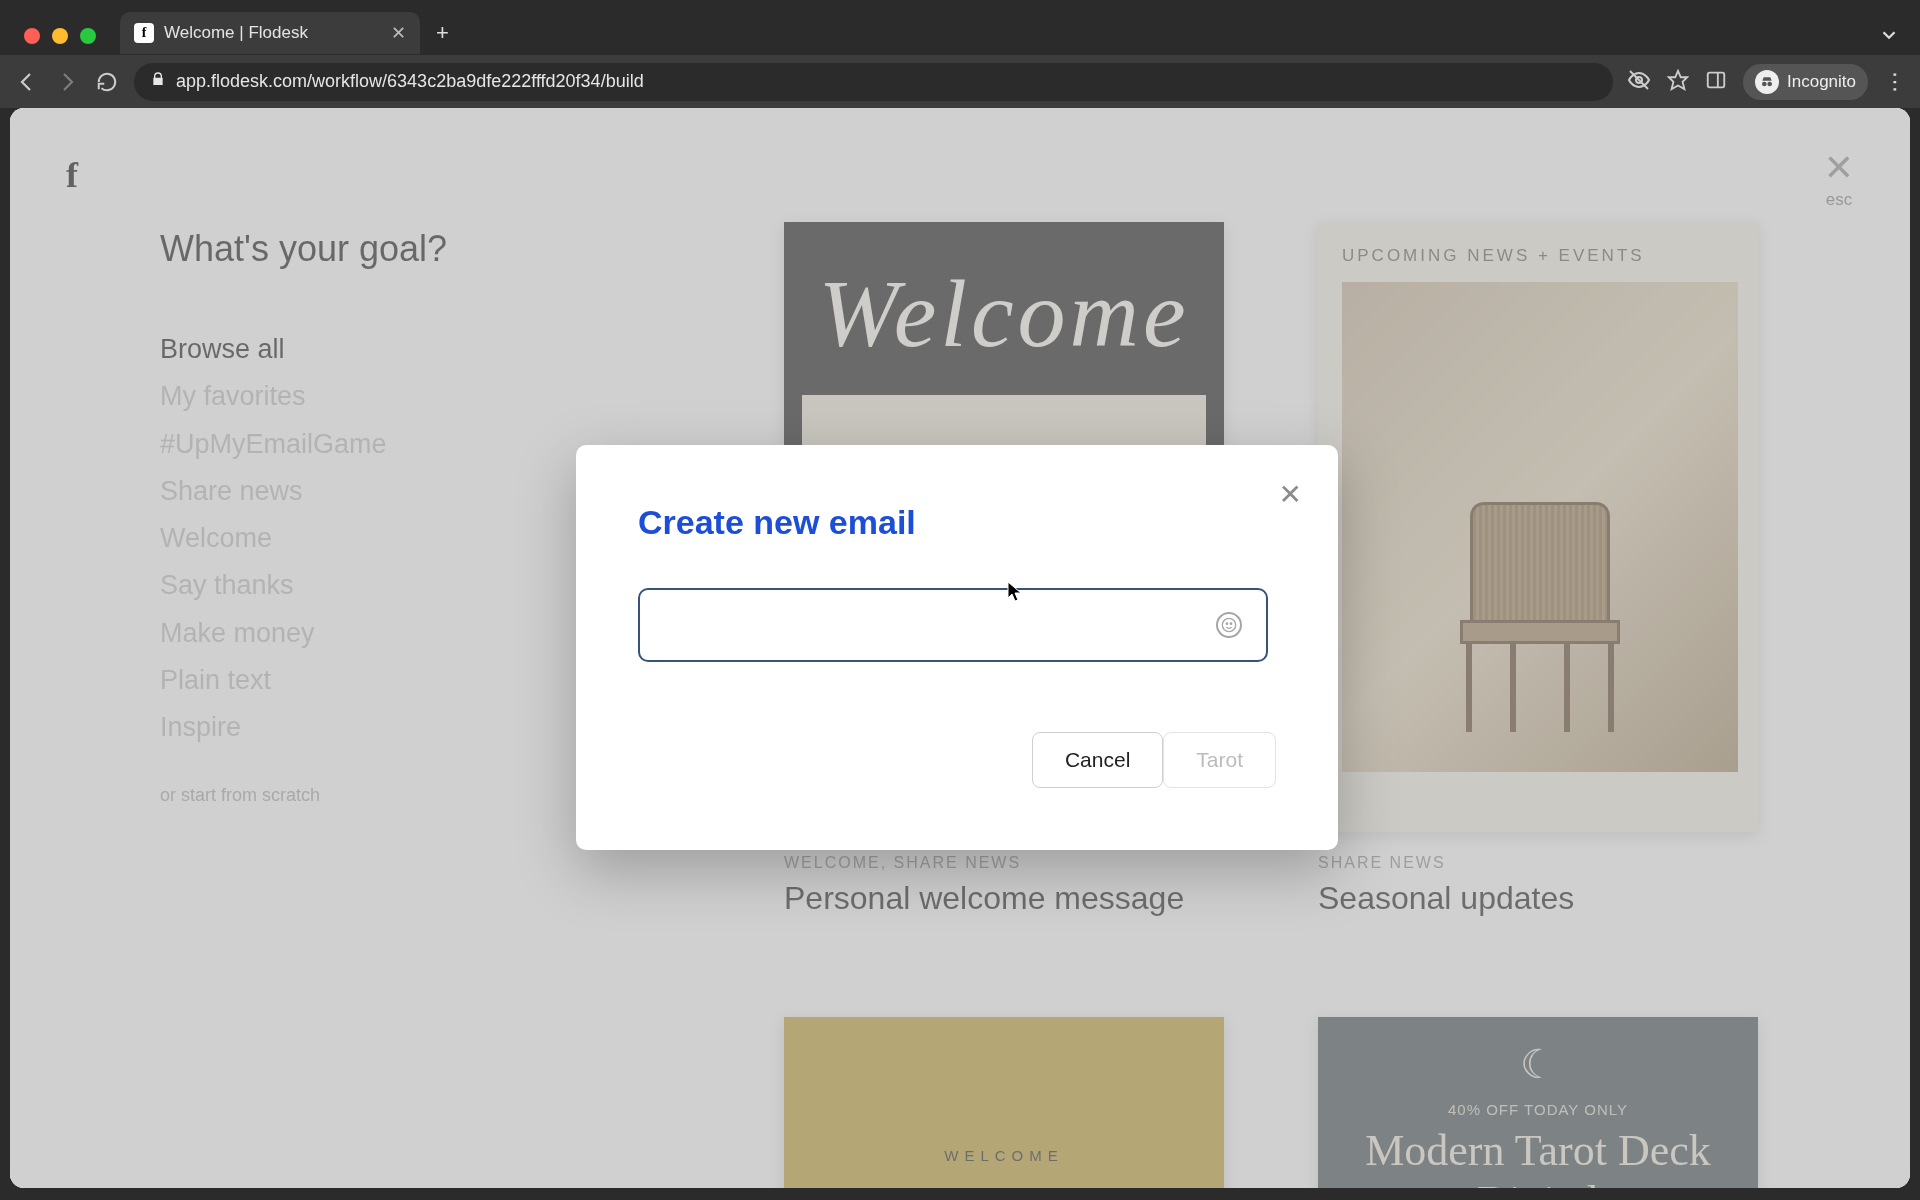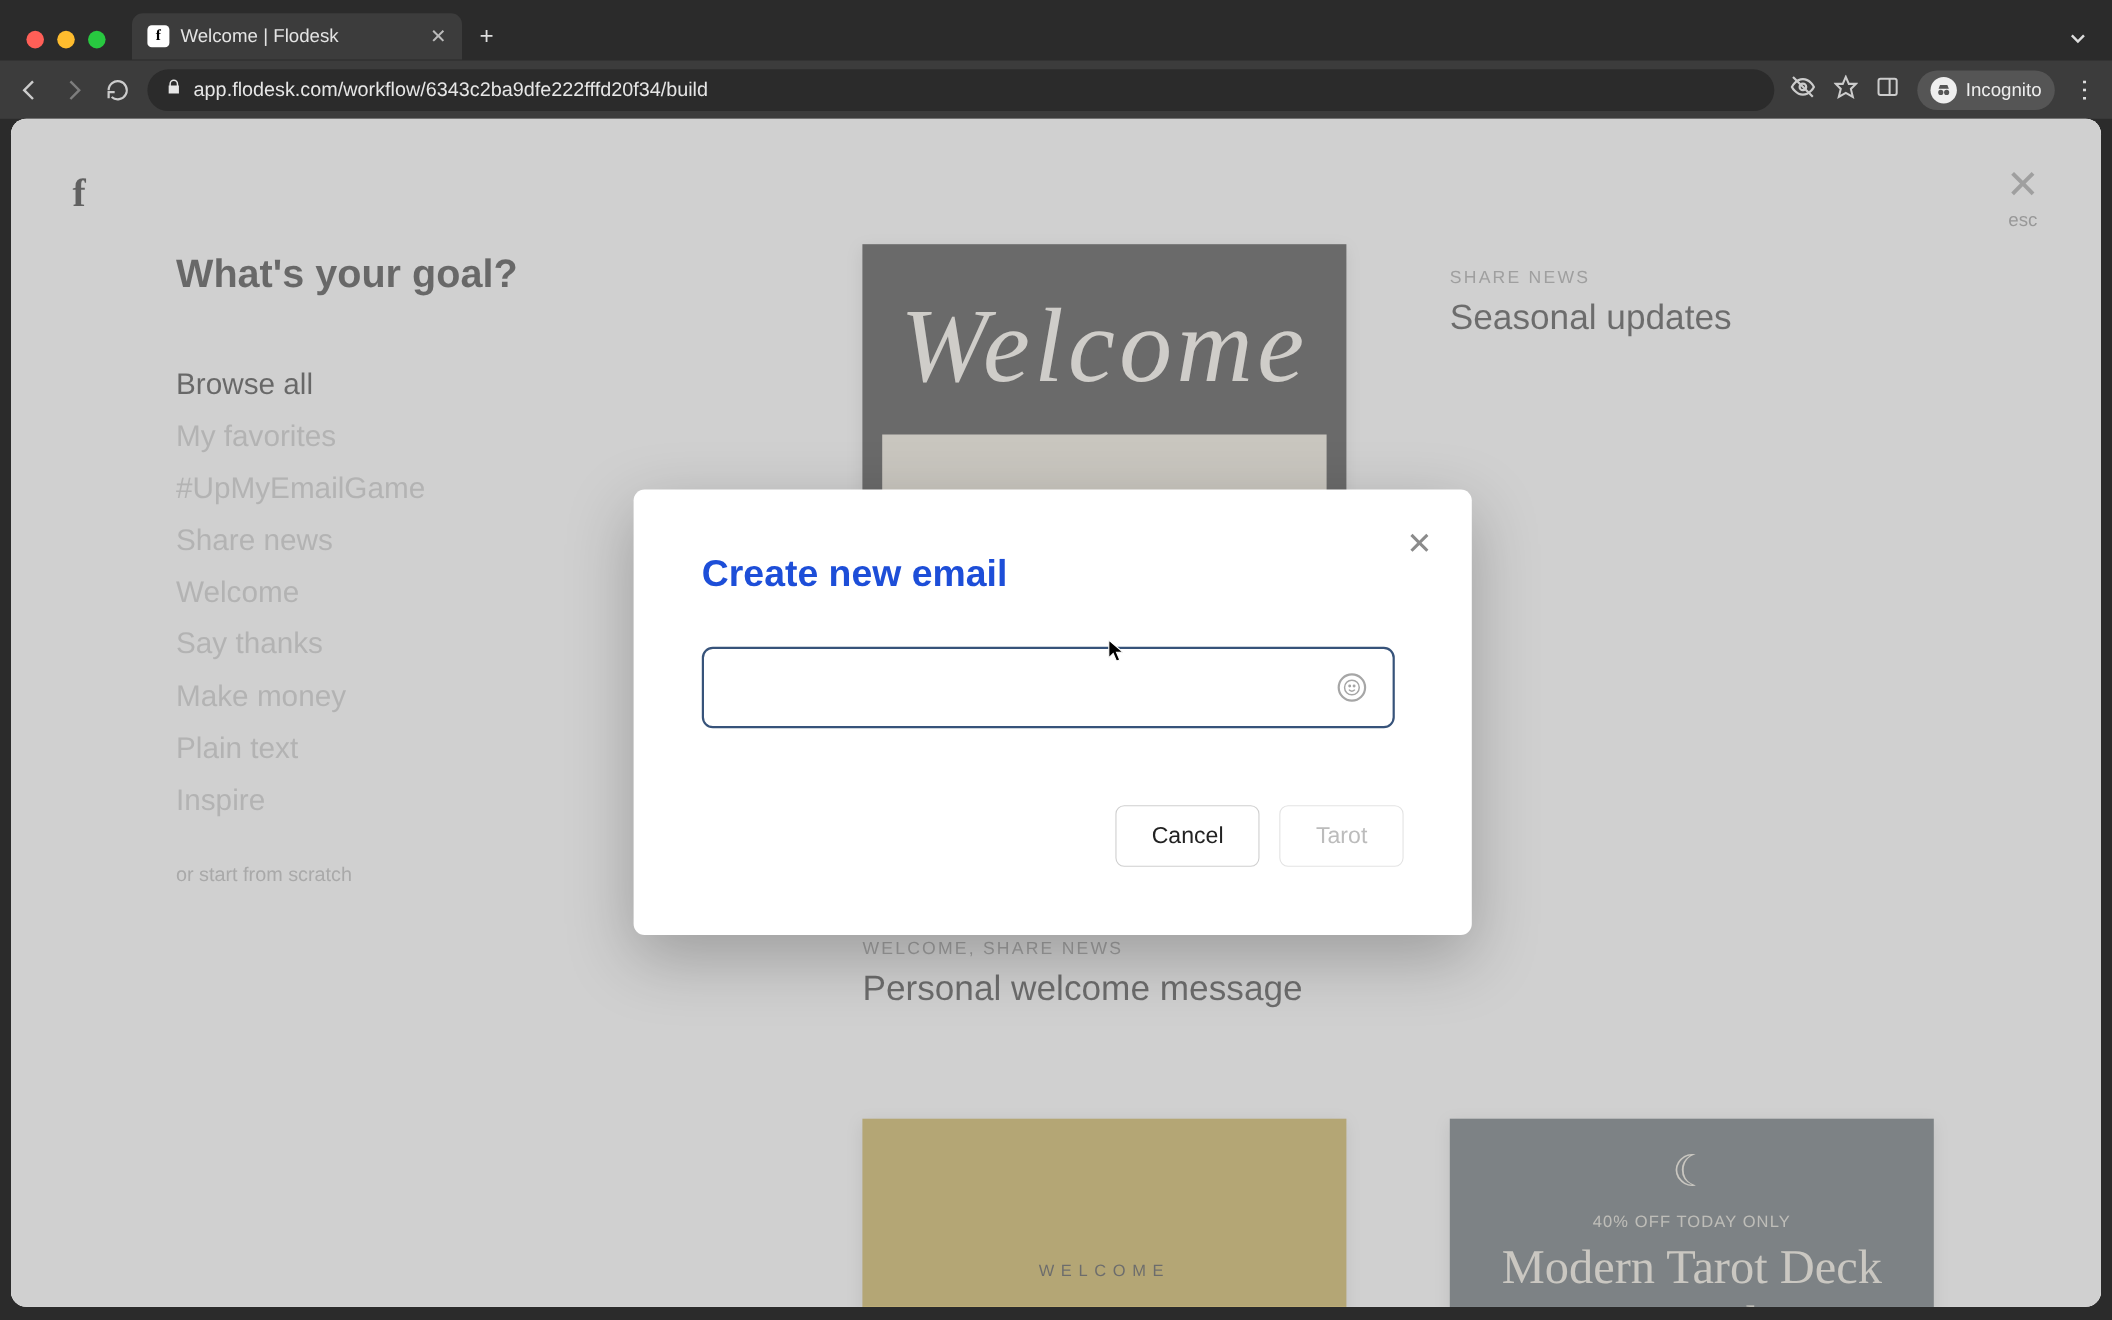--- a/index.html
+++ b/index.html
@@ -139,21 +139,21 @@
     .close-esc .label { font-size: 17px; margin-top: 4px; }
 
     .sidebar {
       position: absolute;
       top: 120px;
       left: 150px;
       width: 420px;
     }
     .sidebar h2 {
       font-size: 36px;
-      font-weight: 700;
+      font-weight: 400;
       color: #111;
       margin-bottom: 56px;
     }
     .sidebar-item {
       font-size: 27px;
       line-height: 1.75;
       color: #b7b7b7;
       cursor: pointer;
     }
     .sidebar-item.active { color: #111; }
@@ -277,21 +277,21 @@
     }
     .emoji-btn {
       position: absolute;
       right: 26px; top: 50%; transform: translateY(-50%);
       width: 26px; height: 26px;
       border: 2px solid #a6a6a6; border-radius: 50%;
       display:flex;align-items:center;justify-content:center;
       color:#a6a6a6; font-size: 14px; cursor:pointer;
     }
     .modal-actions {
-      display: flex; gap: 18px; justify-content: flex-end;
+      display: flex; justify-content: flex-end;
       margin-top: 70px;
     }
     .btn {
       height: 56px; padding: 0 32px;
       border-radius: 8px; font-size: 21px;
       display:flex;align-items:center;justify-content:center;
       cursor:pointer;
     }
     .btn-cancel { background:#fff; border:1.5px solid #cfcfcf; color:#222; }
     .btn-save   { background:#fff; border:1.5px solid #e3e3e3; color:#bcbcbc; }
@@ -414,20 +414,33 @@
       <div class="template-card">
         <div class="thumb welcome-dark">
           <div class="welcome-script">Welcome</div>
           <div class="welcome-photo"></div>
         </div>
         <div class="template-tags">WELCOME, SHARE NEWS</div>
         <div class="template-title">Personal welcome message</div>
       </div>
 
       <div class="template-card">
+        <div class="thumb chair">
+          <div class="chair-heading">UPCOMING NEWS + EVENTS</div>
+          <div class="chair-photo">
+            <div class="chair-shape">
+              <div class="chair-back"></div>
+              <div class="chair-seat"></div>
+              <div class="chair-leg cl1"></div>
+              <div class="chair-leg cl2"></div>
+              <div class="chair-leg cl3"></div>
+              <div class="chair-leg cl4"></div>
+            </div>
+          </div>
+        </div>
         <div class="template-tags">SHARE NEWS</div>
         <div class="template-title">Seasonal updates</div>
       </div>
 
       <div class="template-card">
         <div class="thumb gold">
           <div class="gold-word">WELCOME</div>
         </div>
       </div>
 

